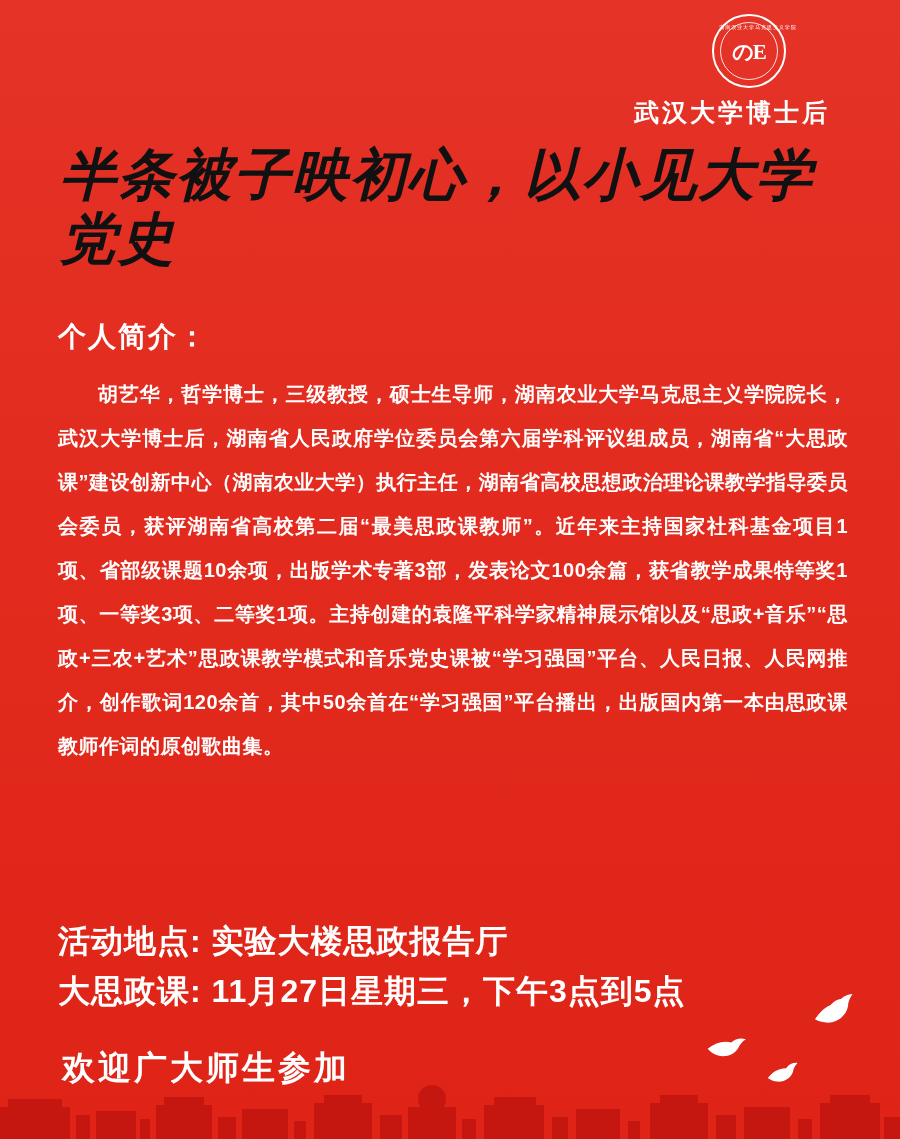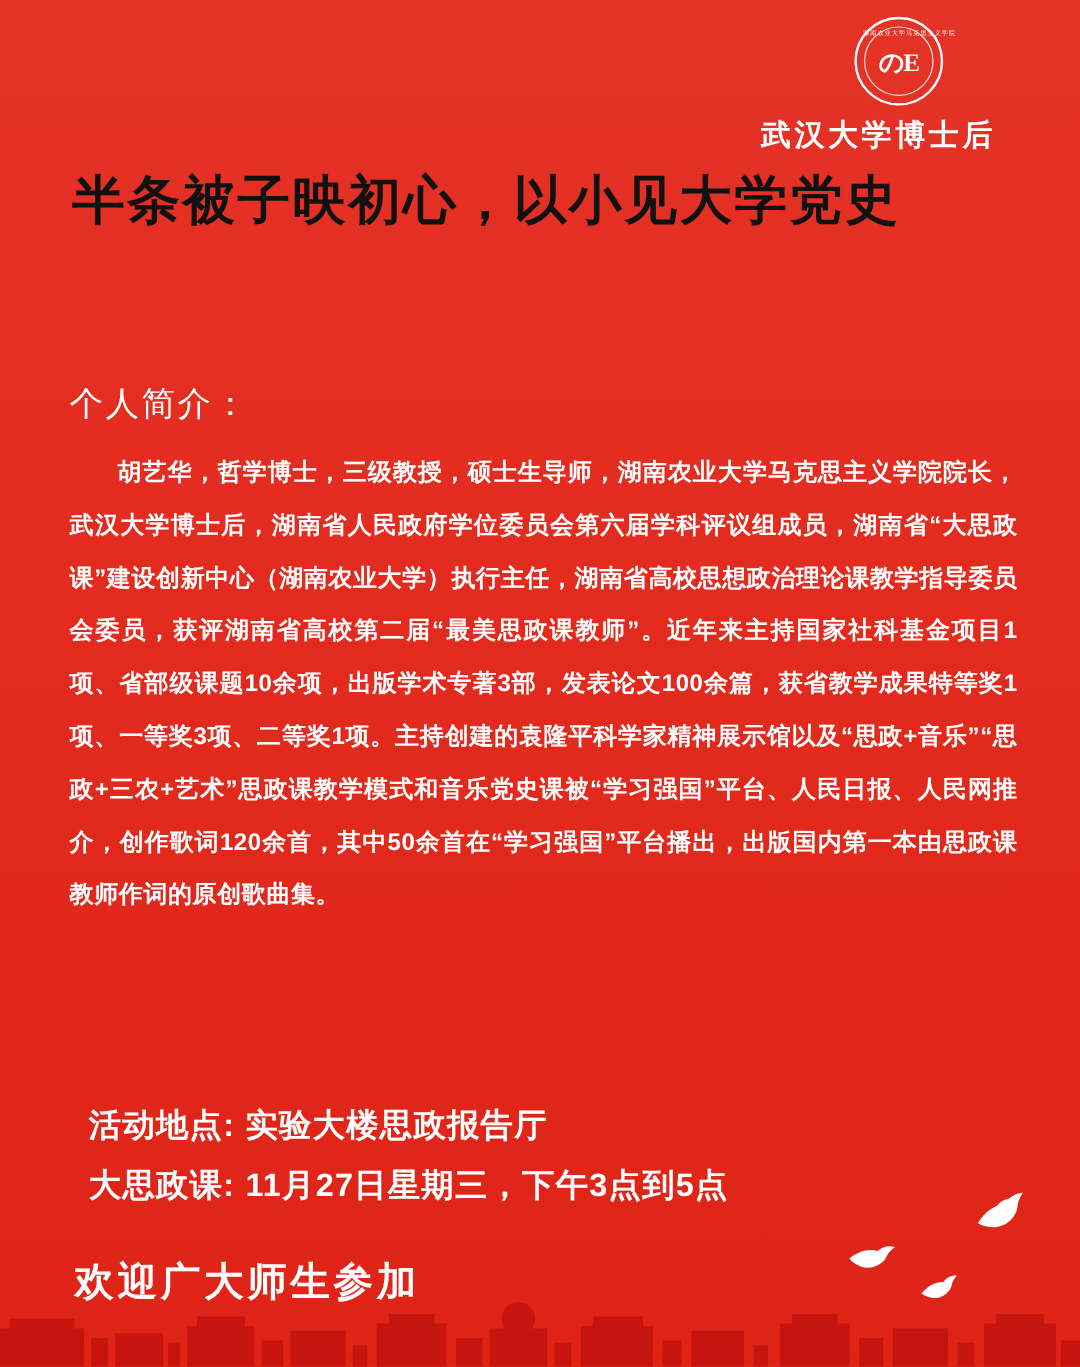--- a/index.html
+++ b/index.html
@@ -86,71 +86,71 @@
     color: #111111;
     font-family: "Liberation Serif", serif;
     font-weight: bold;
     font-style: italic;
   }
   .main-title {
     position: absolute;
     top: 143px;
     left: 60px;
     width: 800px;
-    font-size: 44px;
+    font-size: 56px;
     line-height: 1.15;
     letter-spacing: 2px;
     color: #111111;
     font-family: "Liberation Serif", serif;
     font-weight: bold;
+    font-style: italic;
   }
 
   
   .speaker {
     position: absolute;
     top: 255px;
     left: 58px;
     font-size: 30px;
     font-weight: bold;
     color: #ffffff;
     letter-spacing: 1px;
   }
   .speaker .label { letter-spacing: 6px; }
 
   .bio-title {
     position: absolute;
     top: 318px;
     left: 58px;
     font-size: 28px;
-    font-weight: normal;
+    font-weight: bold;
     color: #ffffff;
     letter-spacing: 2px;
   }
   .bio-body {
     position: absolute;
     top: 372px;
     left: 58px;
     width: 790px;
     font-size: 20px;
     line-height: 44px;
     color: #ffffff;
     font-weight: bold;
     text-align: justify;
     text-indent: 2em;
     letter-spacing: 0.5px;
   }
 
   .info-line {
     position: absolute;
     left: 58px;
-    font-size: 27px;
+    font-size: 32px;
     font-weight: bold;
     color: #ffffff;
     letter-spacing: 1px;
-    margin-left: 16px;
   }
   .info-place { top: 920px; }
   .info-time  { top: 970px; }
 
   .welcome {
     position: absolute;
     top: 1046px;
     left: 62px;
     font-size: 33px;
     color: #ffffff;

